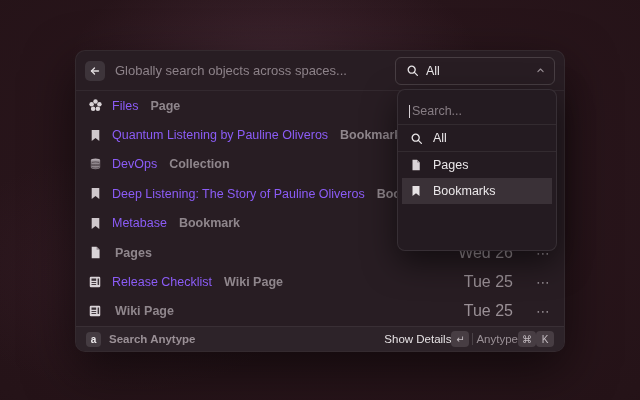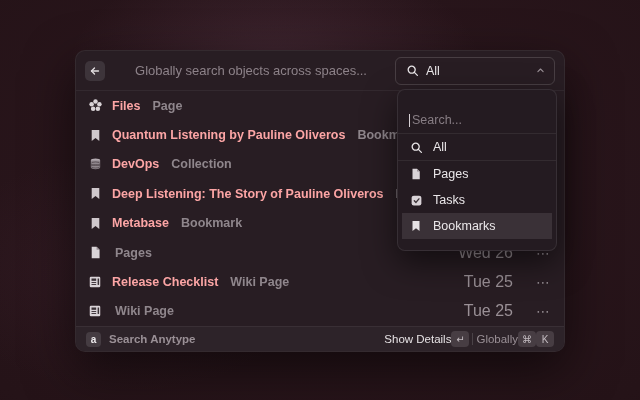--- a/index.html
+++ b/index.html
@@ -5,21 +5,20 @@
   * { margin:0; padding:0; box-sizing:border-box; }
   html,body { width:640px; height:400px; overflow:hidden; }
   body { font-family:"Liberation Sans","DejaVu Sans",sans-serif; }
 
   .screen {
     position:relative; width:640px; height:400px;
     background:
       radial-gradient(46% 38% at 43% 16%, rgba(152,102,132,0.20) 0%, rgba(152,102,132,0) 70%),
       radial-gradient(42% 42% at 20% 68%, rgba(130,75,105,0.10) 0%, rgba(130,75,105,0) 72%),
       radial-gradient(130% 130% at 50% 45%, #2c171e 0%, #251318 55%, #1c0d11 100%);
-    text-align: center;
   }
 
   .modal {
     position:absolute; left:75px; top:50px; width:490px; height:302px;
     background:#281d23;
     border:1px solid rgba(255,255,255,0.06);
     border-radius:10px;
     box-shadow:0 18px 50px rgba(0,0,0,0.55);
   }
 
@@ -49,21 +48,21 @@
   
   .results {
     position:absolute; left:0; right:0; top:40px; bottom:25px;
     display:flex; flex-direction:column;
   }
   .row {
     flex:1; display:flex; align-items:center; gap:9px; padding:0 14px 0 11px;
     cursor:pointer;
   }
   .ricon { width:16px; display:flex; justify-content:center; flex:0 0 auto; }
-  .rtitle { font-size:12.5px; font-weight:700; color:#fca5a5; white-space:nowrap; }
+  .rtitle { font-size:12.5px; font-weight:400; color:#8b5cf6; white-space:nowrap; }
   .rtype  { font-size:12.5px; color:#8f868c; margin-left:3px; white-space:nowrap;font-weight:bold; }
   .rspacer{ flex:1; }
   .rdate  { font-size:16px; color:#9a9096; margin-right:14px; white-space:nowrap; }
   .rmore  { font-size:14px; color:#8f868c; line-height:10px; cursor:pointer; }
 
   
   .footer {
     position:absolute; left:0; right:0; bottom:0; height:25px;
     background:#2d2329; border-top:1px solid rgba(255,255,255,0.06);
     border-radius:0 0 9px 9px;
@@ -83,21 +82,21 @@
     background:#473d43; color:#c3bbc0; font-size:10px;
     display:flex; align-items:center; justify-content:center;
   }
   .vdiv { width:1px; height:12px; background:rgba(255,255,255,0.14); margin:0 3px; }
 
   
   .menu {
     position:absolute; left:321px; top:38px; width:160px; height:162px;
     background:#241b21; border:1px solid rgba(255,255,255,0.09);
     border-radius:8px; box-shadow:0 12px 32px rgba(0,0,0,0.55);
-    z-index:5; padding-top:17px;
+    z-index:5; padding-top:8px;
   }
   .menu-search {
     height:26px; display:flex; align-items:center; padding:0 11px;
     color:#877d84; font-size:12.5px; cursor:text;
   }
   .caret { width:1px; height:13px; background:#d6d0d4; margin-right:2px; }
   .menu-divider { height:1px; background:rgba(255,255,255,0.07); }
   .menu-item {
     height:26px; display:flex; align-items:center; gap:10px; padding:0 11px;
     font-size:12.5px; font-weight:500; color:#eae7e9; cursor:pointer;
@@ -248,21 +247,21 @@
       </div>
     </div>
 
     <div class="footer">
       <span class="app-logo">a</span>
       <span class="app-label">Search Anytype</span>
       <div class="foot-right">
         <span class="hint-label">Show Details</span>
         <span class="key">↵</span>
         <span class="vdiv"></span>
-        <span class="hint-label dim">Globally</span>
+        <span class="hint-label dim">Anytype</span>
         <span class="key">⌘</span>
         <span class="key">K</span>
       </div>
     </div>
 
     <div class="menu">
       <div class="menu-search">
         <span class="caret"></span>
         <span>Search...</span>
       </div>
@@ -279,29 +278,20 @@
       <div class="menu-divider"></div>
       <div class="menu-item">
         <span class="micon">
           <svg width="12" height="14" viewBox="0 0 24 24">
               <path d="M5 1.5h9l5.5 5.5v15.5H5z" fill="#d9d3d7"></path>
               <path d="M14 1.5V7h5.5z" fill="#9a9096"></path>
             </svg>
         </span>
         <span>Pages</span>
       </div>
-      <div class="menu-item">
-        <span class="micon">
-          <svg width="13" height="13" viewBox="0 0 24 24">
-              <rect x="3" y="3" width="18" height="18" rx="4" fill="#d9d3d7"></rect>
-              <path d="M8 12.5l3 3 5.5-6.5" fill="none" stroke="#3a3136" stroke-width="2.6" stroke-linecap="round" stroke-linejoin="round"></path>
-            </svg>
-        </span>
-        <span>Tasks</span>
-      </div>
       <div class="menu-item selected">
         <span class="micon">
           <svg width="12" height="14" viewBox="0 0 24 24" fill="#e6e2e4">
               <path d="M5 2h14v20l-7-5.6L5 22z"></path>
             </svg>
         </span>
         <span>Bookmarks</span>
       </div>
     </div>
 

